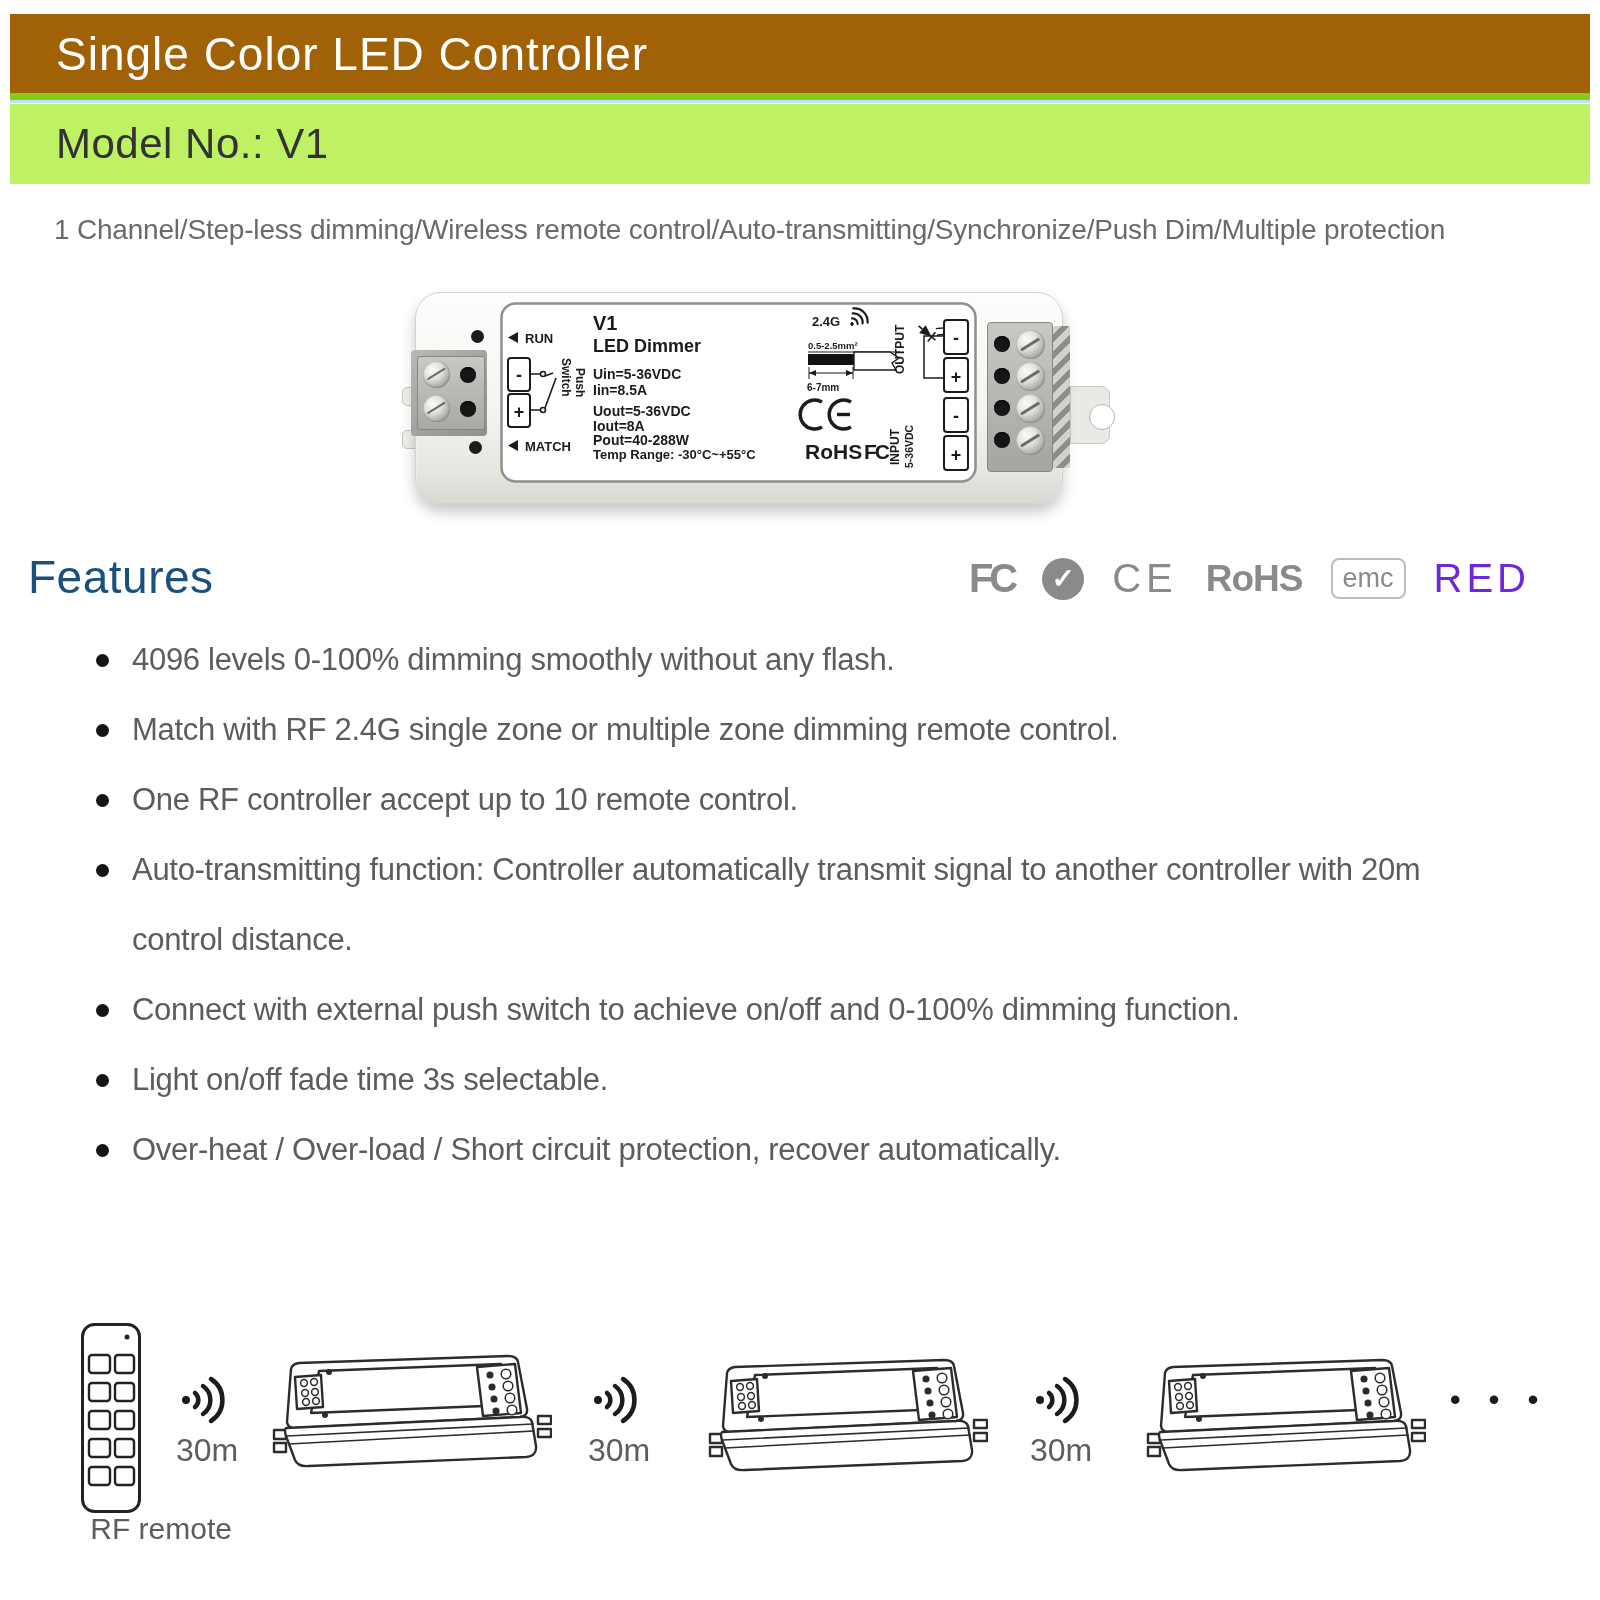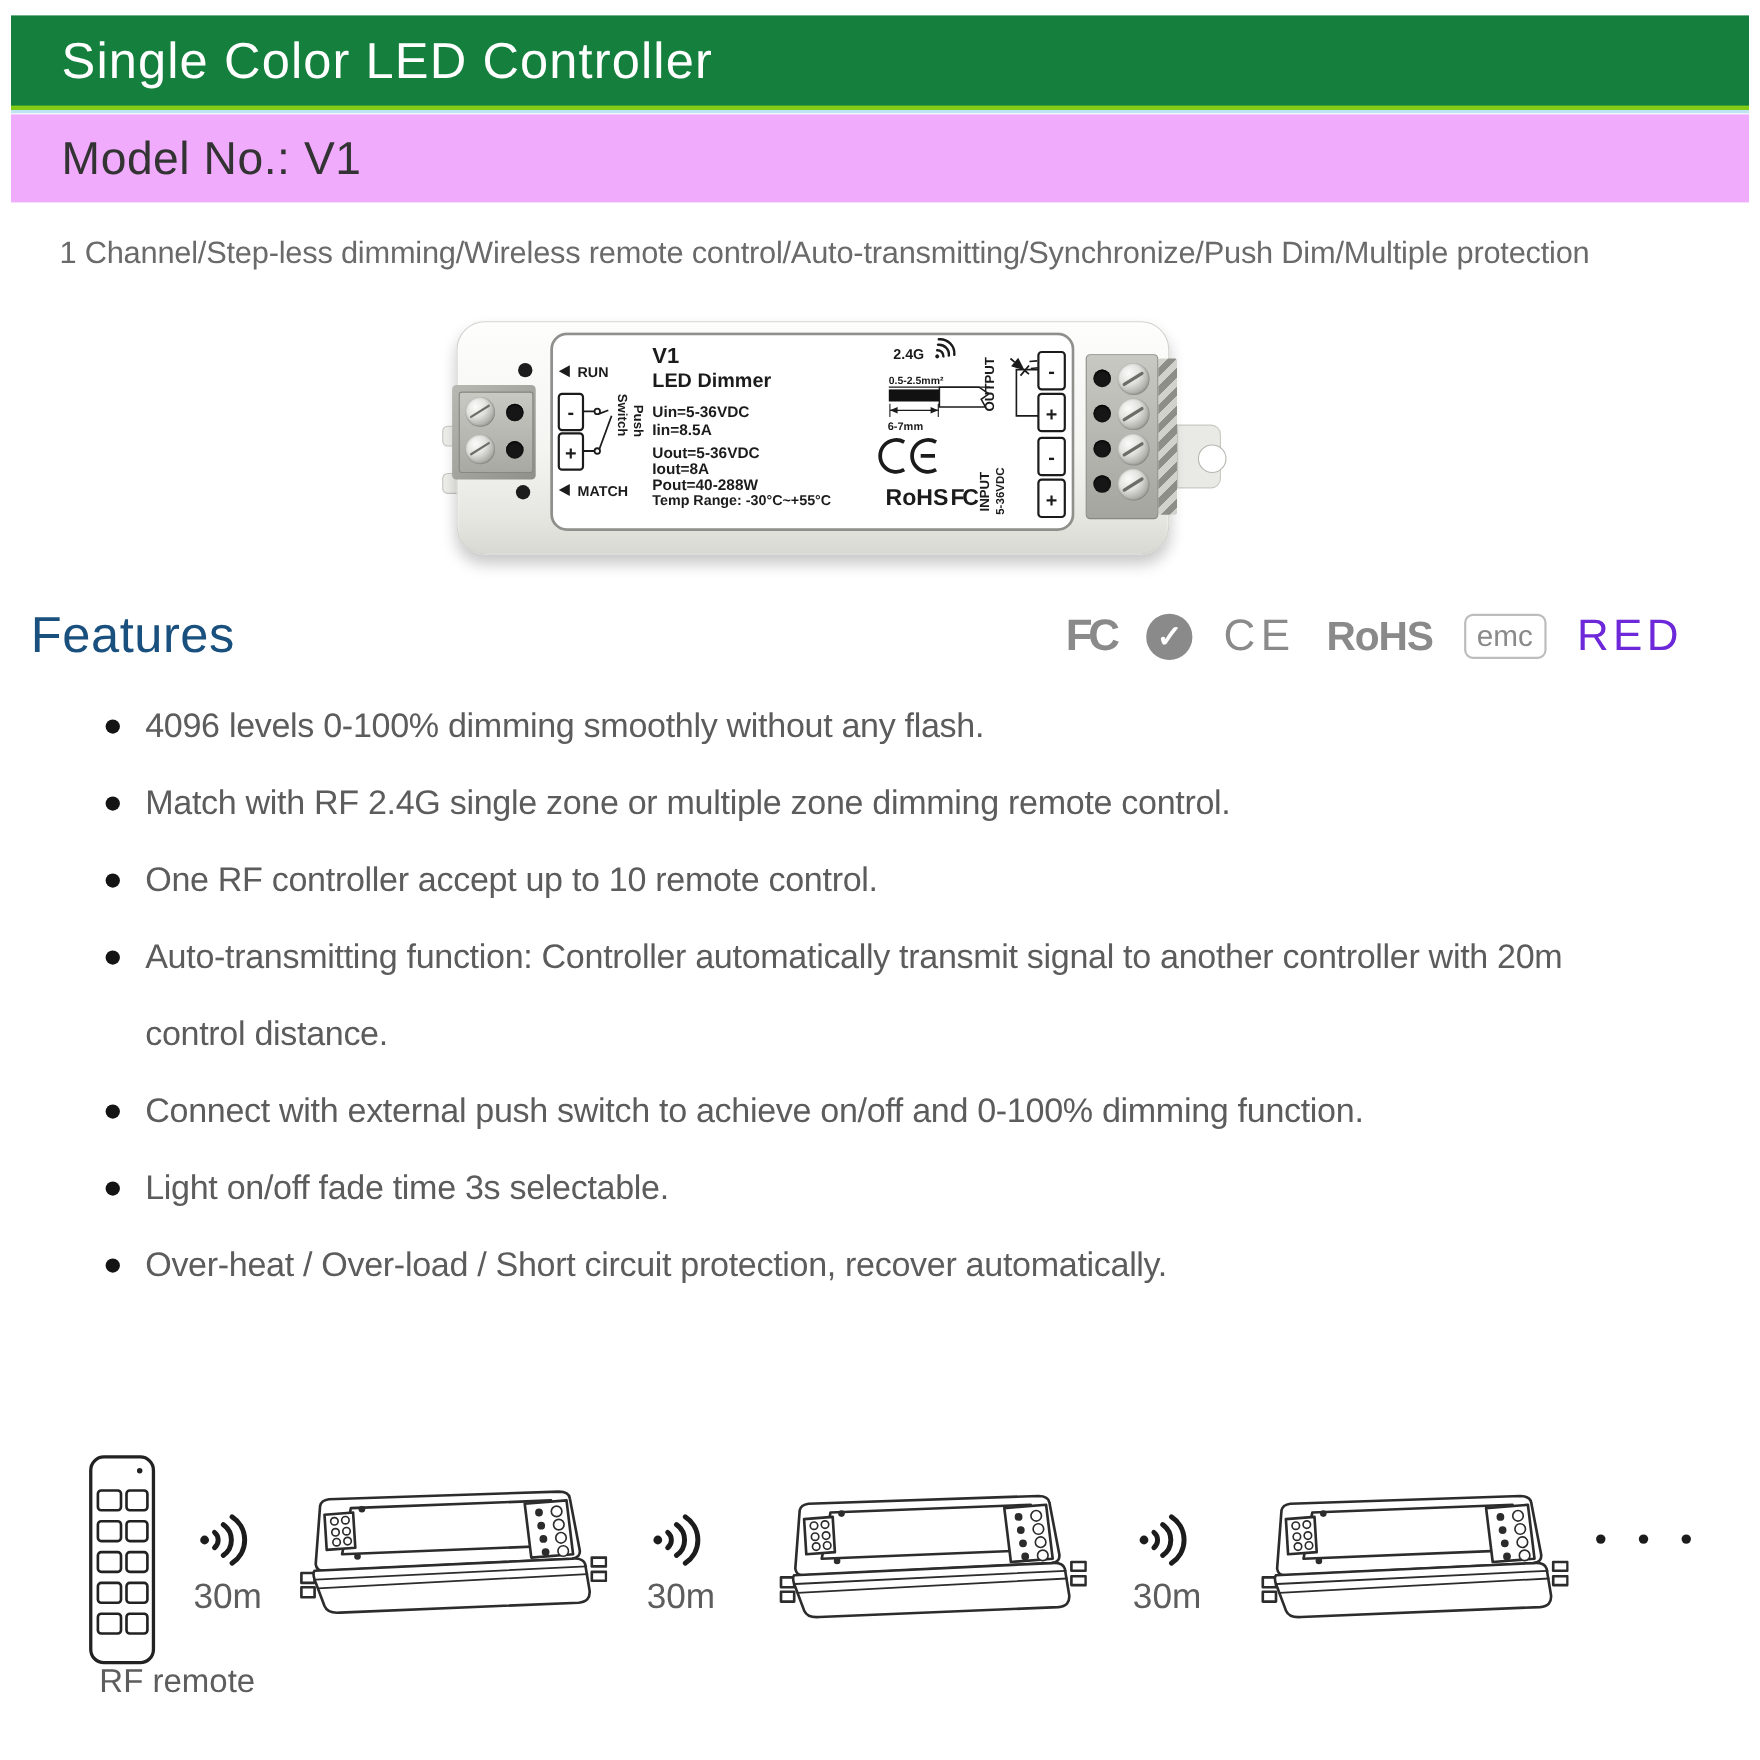--- a/index.html
+++ b/index.html
@@ -2,25 +2,25 @@
 <html><head>
 <meta charset="utf-8">
 <style>
   * { margin:0; padding:0; box-sizing:border-box; }
   html,body { background:#ffffff; }
   body { font-family:"Liberation Sans", sans-serif; }
   #page { position:relative; width:1600px; height:1600px; background:#fff; overflow:hidden; }
 
   
   .title-bar { position:absolute; left:10px; right:10px; top:14px; height:86px;
-    background:#15803d; border-bottom:4px solid #84cc16;
+    background:#a16207; border-bottom:7px solid #84cc16;
     box-shadow:0 3px 0 #bfe3f5; display:flex; align-items:center; padding-left:46px; }
   .title-bar .title { color:#ffffff; font-size:46px; font-weight:300; letter-spacing:1px; }
   .model-bar { position:absolute; left:10px; right:10px; top:104px; height:80px;
-    background:#f0abfc; display:flex; align-items:center; padding-left:46px; }
+    background:#bef264; display:flex; align-items:center; padding-left:46px; }
   .model-bar .model { color:#333333; font-size:42px; font-weight:300; letter-spacing:0.5px; }
   .subtitle { position:absolute; left:54px; top:214px; width:1500px; white-space:nowrap;
     color:#6a6a6a; font-size:28px; font-weight:300; letter-spacing:-0.2px; }
 
   
   .device { position:absolute; left:415px; top:292px; width:648px; height:212px; }
   .dev-body { position:absolute; inset:0; border-radius:26px;
     background:linear-gradient(180deg,#fdfdfc 0%,#f4f4f1 55%,#e6e6e1 85%,#d9d9d4 100%);
     border:1px solid #d2d2cd; box-shadow:0 8px 14px rgba(0,0,0,.22), inset 0 2px 2px #ffffff; z-index:2; }
   .label-svg { position:absolute; left:85px; top:10px; z-index:4; }

